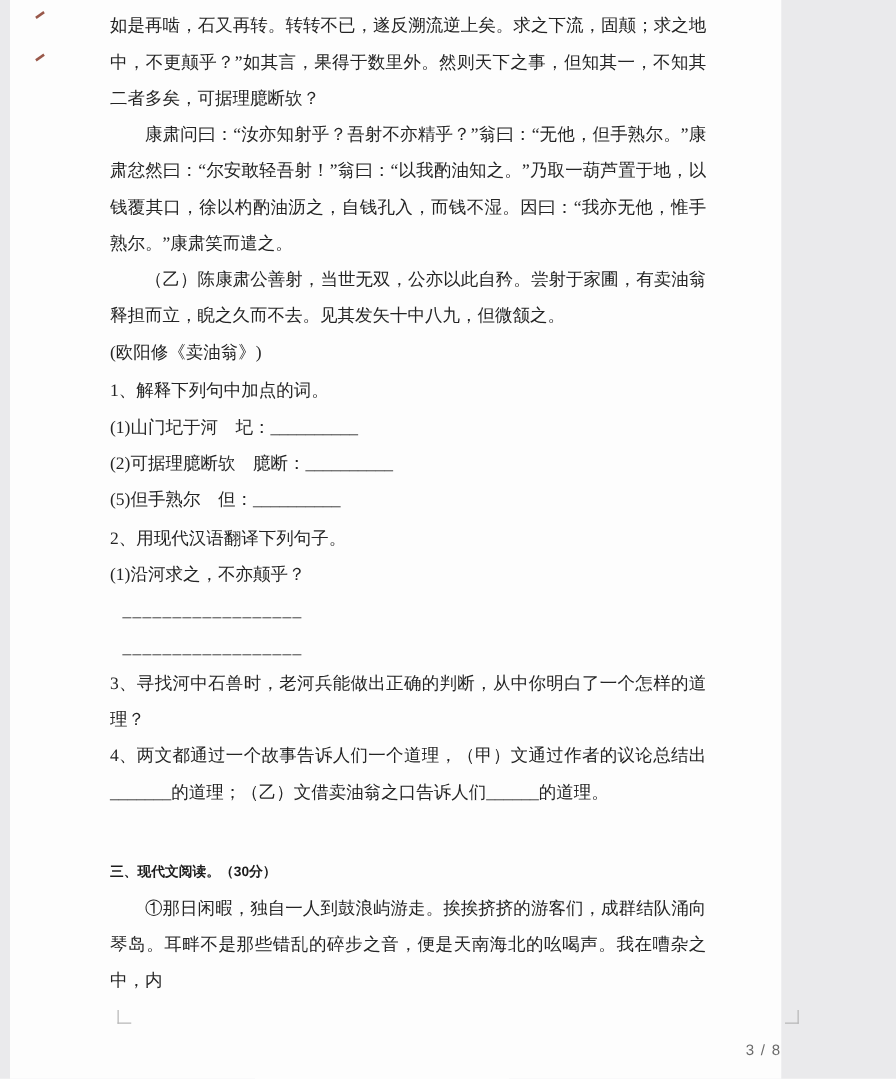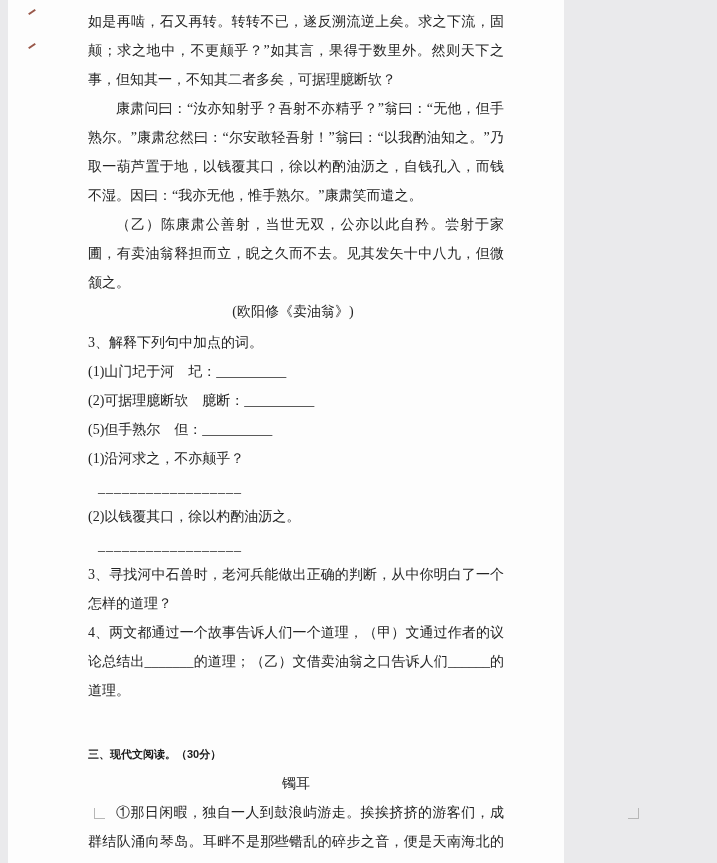--- a/index.html
+++ b/index.html
@@ -5,50 +5,50 @@
   * { margin:0; padding:0; box-sizing:border-box; }
   html, body { width:717px; height:863px; }
   body {
     background:#eaeaec;
     font-family:"Liberation Serif","DejaVu Serif",serif;
     overflow:hidden;
   }
   .page {
     position:relative;
     margin-left:8px;
-    width:556px;
+    width:617px;
     height:863px;
     background:#fdfdfd;
     color:#242424;
   }
   .content {
     padding:7px 60px 0 80px;
     font-size:14px;
     line-height:29px;
     text-align:justify;
   }
   .para-indent { text-indent:2em; }
-  .source-line { text-align:center; padding-right:6px; }
+  .source-line { text-align:left; padding-right:6px; }
   .q-block { margin-top:2px; }
   .blank-line { padding-left:10px; letter-spacing:1px;font-family:Liberation Serif, serif; }
   .sec-heading {
     margin-top:35px;
     font-family:"Liberation Sans","DejaVu Sans",sans-serif;
     font-weight:bold;
     font-size:11px;
     color:#1b1b1b;
   }
   .reading-title { text-align:center; margin-top:10px; }
   .author-line { text-align:center; }
   .modern-para { margin-top:0; }
   .footer {
     position:absolute;
     left:0; right:0;
     bottom:16px;
-    text-align:center;
+    text-align:right;
     font-family:"Liberation Sans","DejaVu Sans",sans-serif;
     font-size:12px;
     color:#6b6b6b;
     letter-spacing:1px;
   }
   
   .edit-mark {
     position:absolute;
     width:8px; height:2px;
     background:#99584a;
@@ -83,41 +83,40 @@
   <div class="content">
 
     <div>如是再啮，石又再转。转转不已，遂反溯流逆上矣。求之下流，固颠；求之地中，不更颠乎？”如其言，果得于数里外。然则天下之事，但知其一，不知其二者多矣，可据理臆断欤？</div>
 
     <div class="para-indent">康肃问曰：“汝亦知射乎？吾射不亦精乎？”翁曰：“无他，但手熟尔。”康肃忿然曰：“尔安敢轻吾射！”翁曰：“以我酌油知之。”乃取一葫芦置于地，以钱覆其口，徐以杓酌油沥之，自钱孔入，而钱不湿。因曰：“我亦无他，惟手熟尔。”康肃笑而遣之。</div>
 
     <div class="para-indent">（乙）陈康肃公善射，当世无双，公亦以此自矜。尝射于家圃，有卖油翁释担而立，睨之久而不去。见其发矢十中八九，但微颔之。</div>
 
     <div class="source-line">(欧阳修《卖油翁》)</div>
 
-    <div class="q-block">3、解释下列句中加点的词。</div>
+    <div class="q-block">1、解释下列句中加点的词。</div>
 
     <div>(1)山门圮于河　圮：__________</div>
     <div>(2)可据理臆断欤　臆断：__________</div>
     <div>(5)但手熟尔　但：__________</div>
 
+    <div class="q-block">2、用现代汉语翻译下列句子。</div>
 
     <div>(1)沿河求之，不亦颠乎？</div>
     <div class="blank-line">__________________</div>
 
-    <div>(2)以钱覆其口，徐以杓酌油沥之。</div>
     <div class="blank-line">__________________</div>
 
     <div>3、寻找河中石兽时，老河兵能做出正确的判断，从中你明白了一个怎样的道理？</div>
 
     <div>4、两文都通过一个故事告诉人们一个道理，（甲）文通过作者的议论总结出_______的道理；（乙）文借卖油翁之口告诉人们______的道理。</div>
 
     <div class="sec-heading">三、现代文阅读。（30分）</div>
 
 
-    <div class="author-line">镯耳</div>
 
     <div class="para-indent modern-para">①那日闲暇，独自一人到鼓浪屿游走。挨挨挤挤的游客们，成群结队涌向琴岛。耳畔不是那些错乱的碎步之音，便是天南海北的吆喝声。我在嘈杂之中，内</div>
 
   </div>
 
   <span class="corner-mark bl"></span>
   <span class="corner-mark br"></span>
 
   <div class="footer">3 / 8</div>
 

